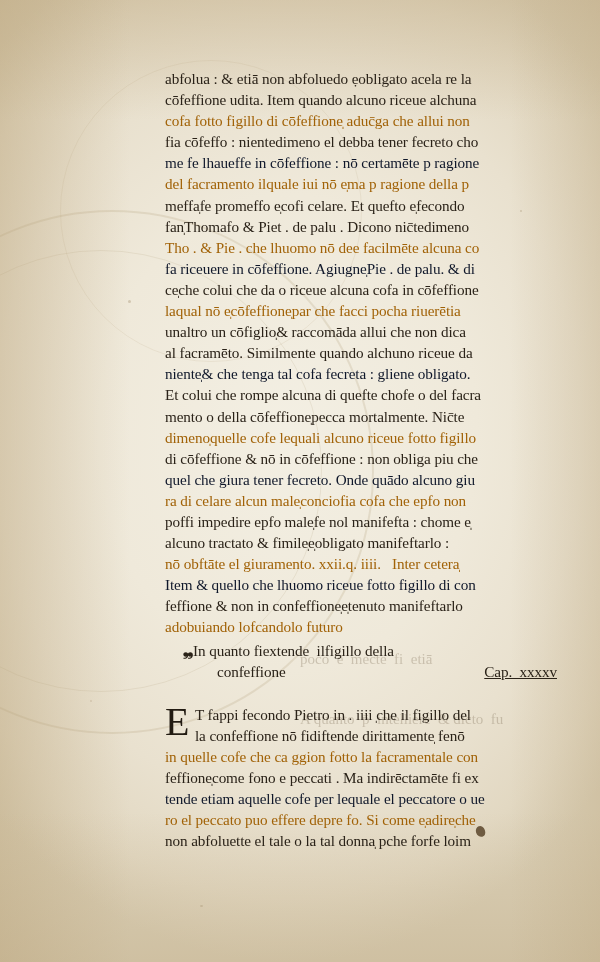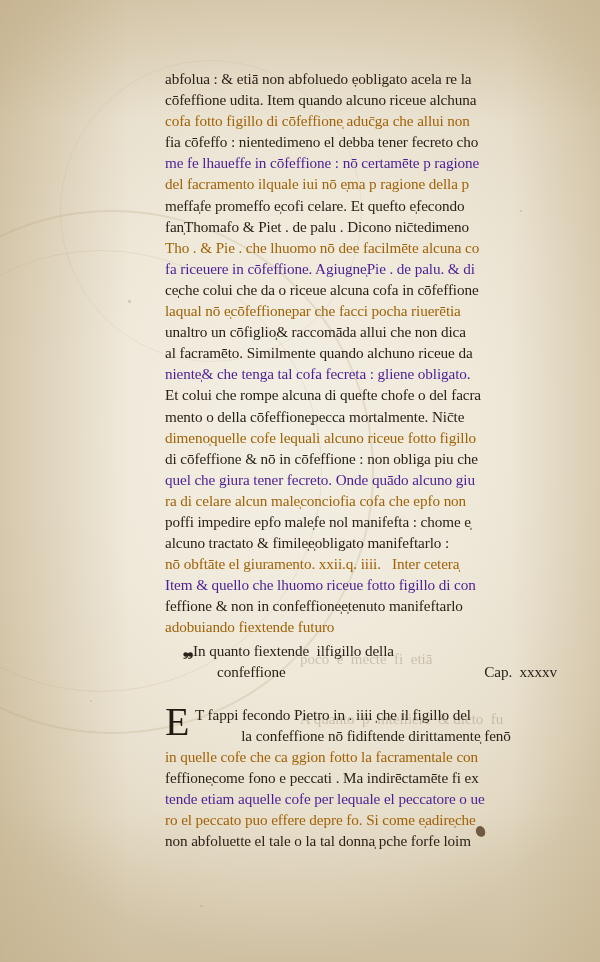--- a/index.html
+++ b/index.html
@@ -100,57 +100,58 @@
     line-height: 21.1px;
     letter-spacing: -0.1px;
     text-align: left;
   }
   .line {
     white-space: pre;
     font-family: "Liberation Serif", serif;
   }
   
   .line:nth-child(3n) { color: #a16207; }
-  .line:nth-child(5n) { color: #4c1d95; }
+  .line:nth-child(5n) { color: #0f172a; }
 
   
   #heading {
     margin-top: 2px;
     position: relative;
   }
   #heading .line { text-align: left; }
   #heading-line-1 { padding-left: 18px; }
   #heading-line-2 { padding-left: 52px; }
   .pilcrow {
     font-family: "Liberation Serif", serif;
     font-weight: bold;
   }
   .chap {
     float: right;
+    text-decoration: underline;
   }
 
   
   #after-heading {
     position: relative;
     margin-top: 2px;
   }
   #initial-cap {
     position: absolute;
     left: 0px;
     top: -2px;
     width: 40px;
     height: 40px;
     font-family: "Liberation Serif", serif;
     font-size: 40px;
     line-height: 40px;
     color: #221b12;
     font-weight: normal;
   }
   #body-after .line:nth-child(1) { padding-left: 30px; margin-top: 22px; }
-  #body-after .line:nth-child(2) { padding-left: 30px; text-align: center; }
+  #body-after .line:nth-child(2) { padding-left: 30px; }
 
   
   #showthrough {
     position: absolute;
     left: 300px;
     top: 609px;
     width: 250px;
     color: rgba(120,104,78,0.30);
     font-size: 15px;
     line-height: 20px;
@@ -205,21 +206,21 @@
       <div class="line">mento o della cōfeffione̩pecca mortalmente. Nic̄te</div>
       <div class="line">dimeno̩quelle cofe lequali alcuno riceue fotto figillo</div>
       <div class="line">di cōfeffione &amp; nō in cōfeffione : non obliga piu che</div>
       <div class="line">quel che giura tener fecreto. Onde quādo alcuno giu</div>
       <div class="line">ra di celare alcun male̩conciofia cofa che epfo non</div>
       <div class="line">poffi impedire epfo male̩fe nol manifefta : chome e̩</div>
       <div class="line">alcuno tractato &amp; fimile̩e̩obligato manifeftarlo :</div>
       <div class="line">nō obftāte el giuramento. xxii.q. iiii.   Inter cetera̩</div>
       <div class="line">Item &amp; quello che lhuomo riceue fotto figillo di con</div>
       <div class="line">feffione &amp; non in confeffione̩e̩tenuto manifeftarlo</div>
-      <div class="line">adobuiando fiextende futuro</div>
+      <div class="line">adobuiando lofcandolo futuro</div>
     </div>
 
     <div id="heading">
       <div class="line" id="heading-line-1"><span class="pilcrow">❠</span><span>In quanto fiextende  ilfigillo della</span></div>
       <div class="line" id="heading-line-2"><span class="chap">Cap.  xxxxv</span><span>confeffione</span></div>
     </div>
 
     <div id="after-heading">
       <div id="initial-cap">E</div>
       <div id="body-after">

